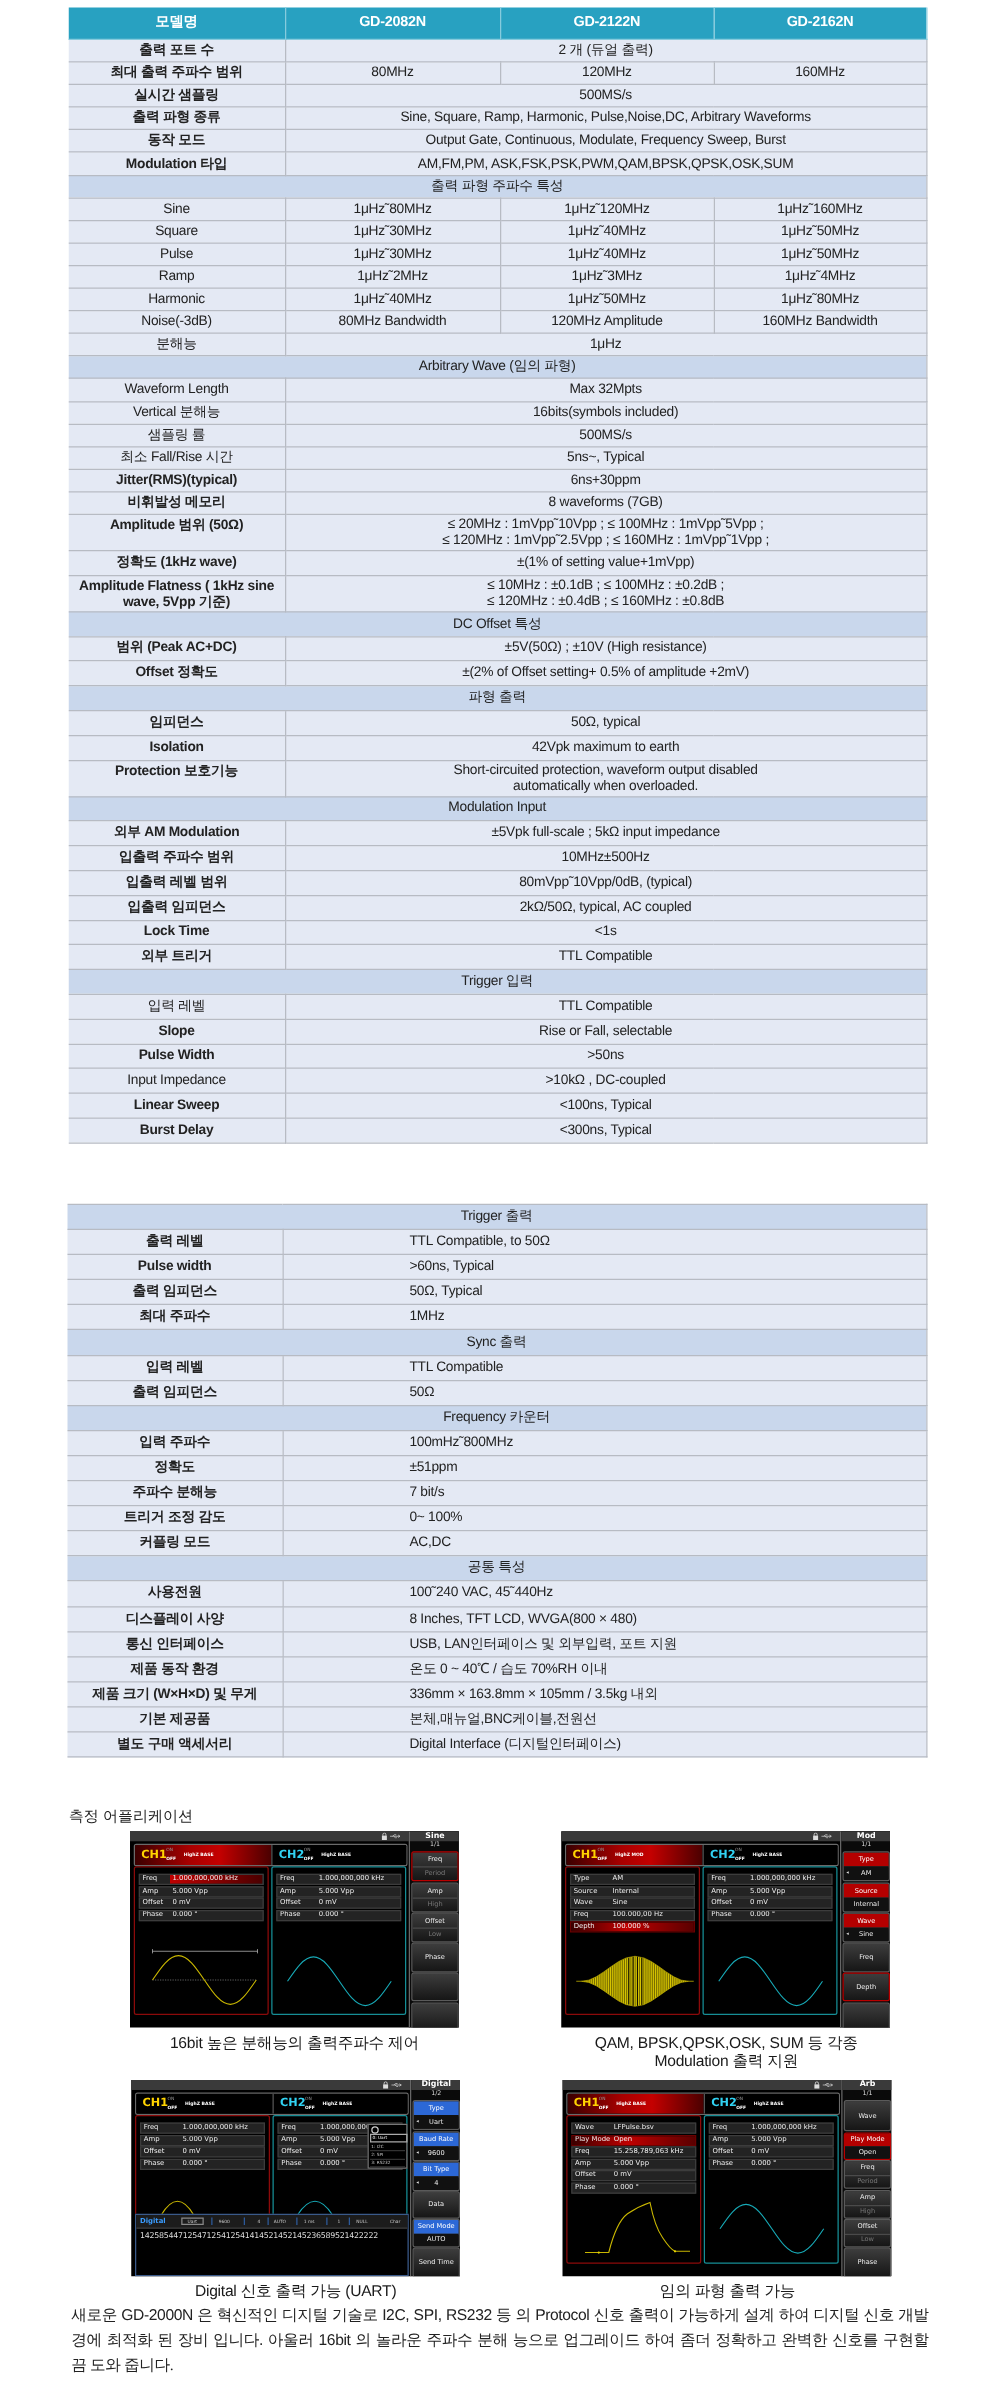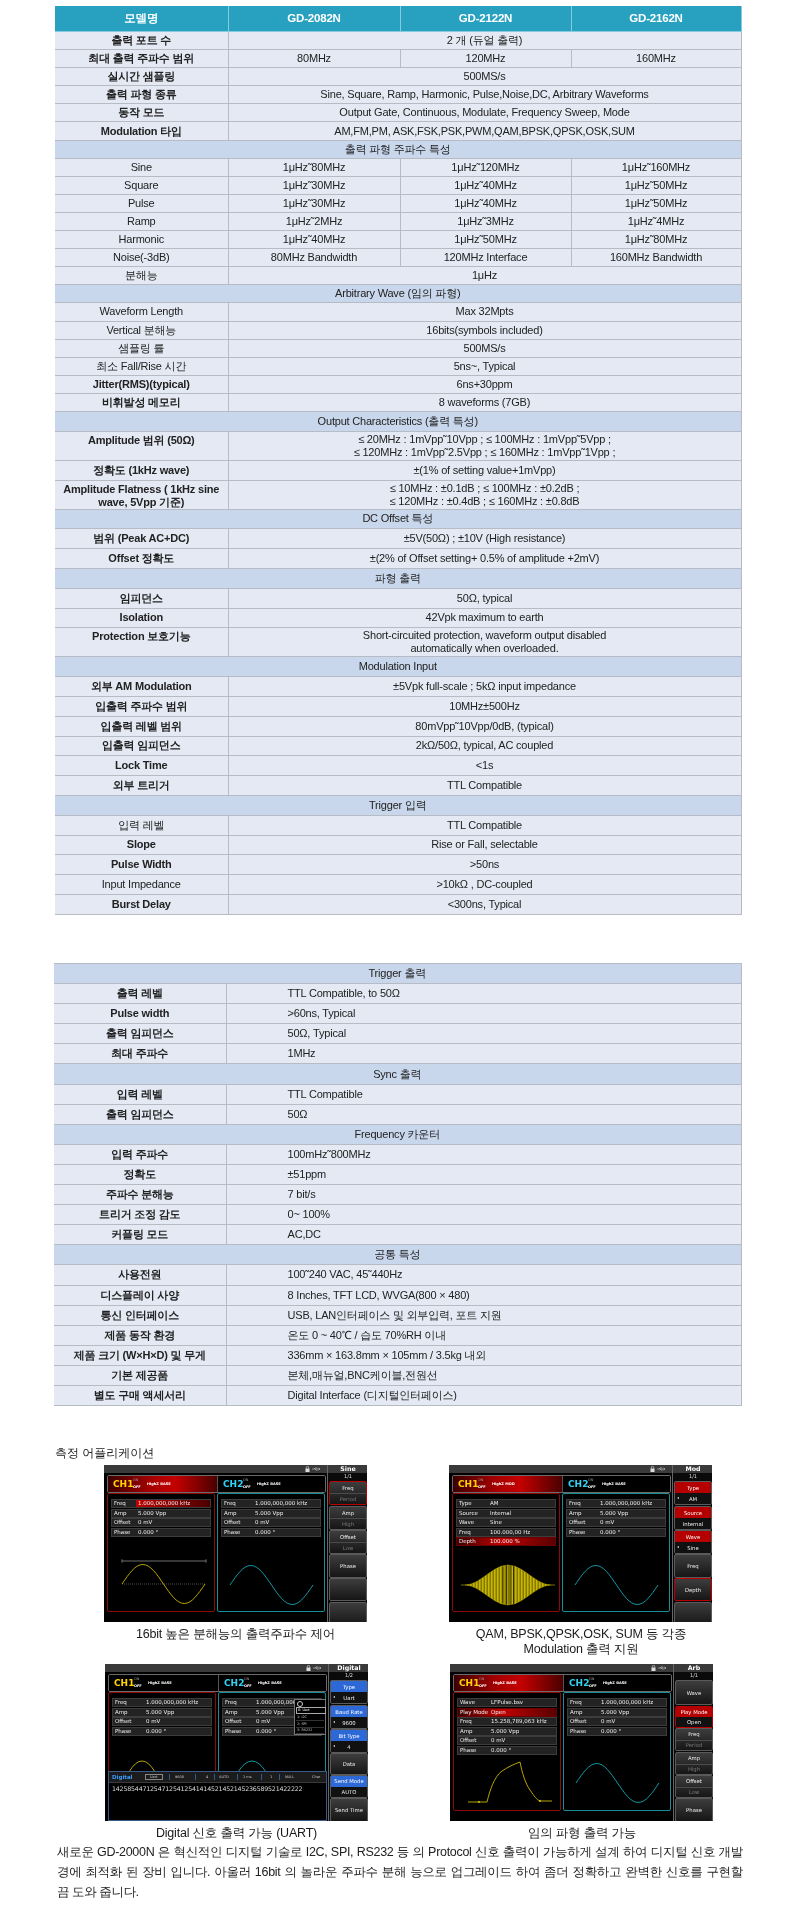--- a/index.html
+++ b/index.html
@@ -12,21 +12,21 @@
 .t1 thead th{background:#28a1c1;color:#fff;font-weight:bold;height:25px;font-size:11.5px;border-top:0;border-color:#86cbdd;}
 .spec tr.sec td{background:#c9d7ec;}
 .spec .b{font-weight:bold;}
 .t1 tbody.a tr{height:18.1px;}
 .t1 tbody.b tr{height:19.8px;}
 .t1 tbody.b tr.d{height:29px;}
 .spec tr.d td.l{vertical-align:top;padding-top:2px;}
 .ln{display:block;}
 .t2{left:54px;top:963px;width:687px;}
 .t2 tr{height:20.1px;}
-.t2 td.v2{text-align:left;padding-left:61px;}
+.t2 td.v2{text-align:left;padding-left:101px;}
 
 .apps-title{position:absolute;left:55px;top:1445px;font-size:12px;line-height:16px;color:#222;}
 .cap{position:absolute;text-align:center;font-size:12.5px;line-height:15px;color:#1a1a1a;letter-spacing:-0.2px;}
 .cap span{display:block;}
 .desc{position:absolute;left:57px;top:1842px;width:686px;font-size:12.5px;line-height:20px;color:#222;letter-spacing:-0.3px;}
 .desc span{display:block;height:20px;overflow:hidden;text-align:justify;text-align-last:justify;}
 .desc span.last{text-align-last:left;font-family:Liberation Serif, serif;}
 
 .scr{position:absolute;width:263px;height:157px;background:#000;overflow:hidden;font-family:"DejaVu Sans",sans-serif;color:#e8e8e8;}
 .scr .tb{position:absolute;left:0;top:0;width:263px;height:8px;background:#3a3a3a;}
@@ -109,21 +109,21 @@
 <tr>
         <td class="l b">실시간 샘플링</td>
         <td colspan="3">500MS/s</td>
       </tr>
 <tr>
         <td class="l b">출력 파형 종류</td>
         <td colspan="3">Sine, Square, Ramp, Harmonic, Pulse,Noise,DC, Arbitrary Waveforms</td>
       </tr>
 <tr>
         <td class="l b">동작 모드</td>
-        <td colspan="3">Output Gate, Continuous, Modulate, Frequency Sweep, Mode</td>
+        <td colspan="3">Output Gate, Continuous, Modulate, Frequency Sweep, Burst</td>
       </tr>
 <tr>
         <td class="l b">Modulation 타입</td>
         <td colspan="3">AM,FM,PM, ASK,FSK,PSK,PWM,QAM,BPSK,QPSK,OSK,SUM</td>
       </tr>
 <tr class="sec">
         <td colspan="4">출력 파형 주파수 특성</td>
       </tr>
 <tr>
         <td class="l">Sine</td>
@@ -151,21 +151,21 @@
       </tr>
 <tr>
         <td class="l">Harmonic</td>
         <td>1μHz˜40MHz</td>
         <td>1μHz˜50MHz</td>
         <td>1μHz˜80MHz</td>
       </tr>
 <tr>
         <td class="l">Noise(-3dB)</td>
         <td>80MHz Bandwidth</td>
-        <td>120MHz Interface</td>
+        <td>120MHz Amplitude</td>
         <td>160MHz Bandwidth</td>
       </tr>
 <tr>
         <td class="l">분해능</td>
         <td colspan="3">1μHz</td>
       </tr>
 <tr class="sec">
         <td colspan="4">Arbitrary Wave (임의 파형)</td>
       </tr>
 <tr>
@@ -187,23 +187,20 @@
 <tr>
         <td class="l b">Jitter(RMS)(typical)</td>
         <td colspan="3">6ns+30ppm</td>
       </tr>
 <tr>
         <td class="l b">비휘발성 메모리</td>
         <td colspan="3">8 waveforms (7GB)</td>
       </tr>
 </tbody>
 <tbody class="b">
-<tr class="sec">
-        <td colspan="4">Output Characteristics (출력 특성)</td>
-      </tr>
 <tr class="d">
         <td class="l b">Amplitude 범위 (50Ω)</td>
         <td colspan="3">
           <span class="ln">≤ 20MHz : 1mVpp˜10Vpp ; ≤ 100MHz : 1mVpp˜5Vpp ;</span>
           <span class="ln">≤ 120MHz : 1mVpp˜2.5Vpp ; ≤ 160MHz : 1mVpp˜1Vpp ;</span>
         </td>
       </tr>
 <tr>
         <td class="l b">정확도 (1kHz wave)</td>
         <td colspan="3">±(1% of setting value+1mVpp)</td>
@@ -285,20 +282,24 @@
         <td class="l b">Slope</td>
         <td colspan="3">Rise or Fall, selectable</td>
       </tr>
 <tr>
         <td class="l b">Pulse Width</td>
         <td colspan="3">&gt;50ns</td>
       </tr>
 <tr>
         <td class="l">Input Impedance</td>
         <td colspan="3">&gt;10kΩ , DC-coupled</td>
+      </tr>
+<tr>
+        <td class="l b">Linear Sweep</td>
+        <td colspan="3">&lt;100ns, Typical</td>
       </tr>
 <tr>
         <td class="l b">Burst Delay</td>
         <td colspan="3">&lt;300ns, Typical</td>
       </tr>
 </tbody>
 </table>
 
 <table class="spec t2">
 <colgroup>

